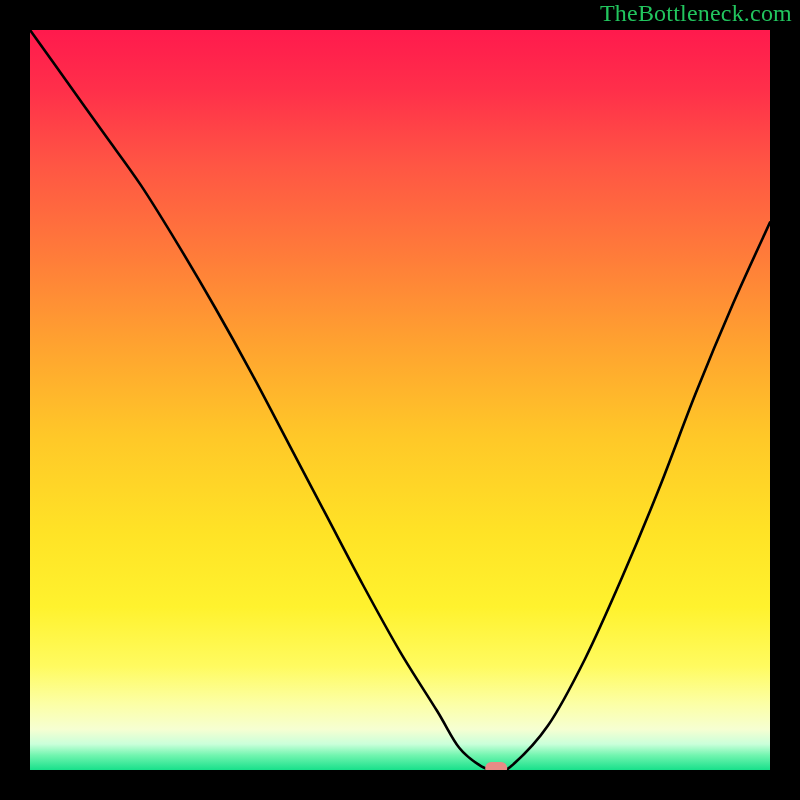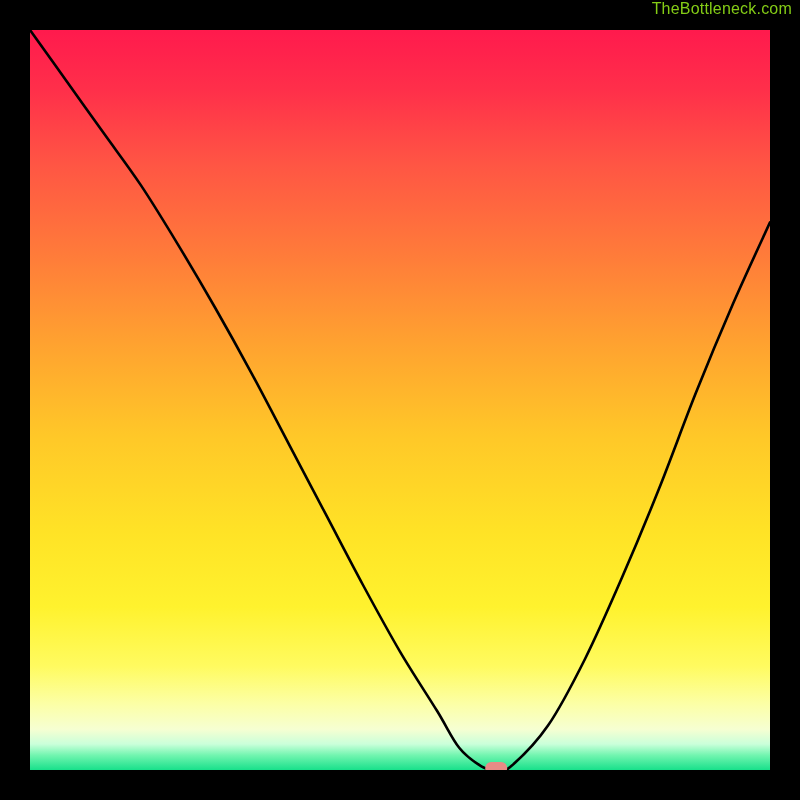--- a/index.html
+++ b/index.html
@@ -14,25 +14,26 @@
   .outer {
     position: relative;
     width: 800px;
     height: 800px;
     background: #000;
   }
   .watermark {
     position: absolute;
     top: 0px;
     right: 8px;
-    color: #84cc16;
-    font-size: 16px;
+    color: #22c55e;
+    font-size: 24px;
     font-weight: 500;
     letter-spacing: 0.2px;
     z-index: 10;
+    font-family: Liberation Serif, serif;
   }
   .plot {
     position: absolute;
     left: 30px;
     top: 30px;
     width: 740px;
     height: 740px;
   }
   .plot svg {
     display: block;

